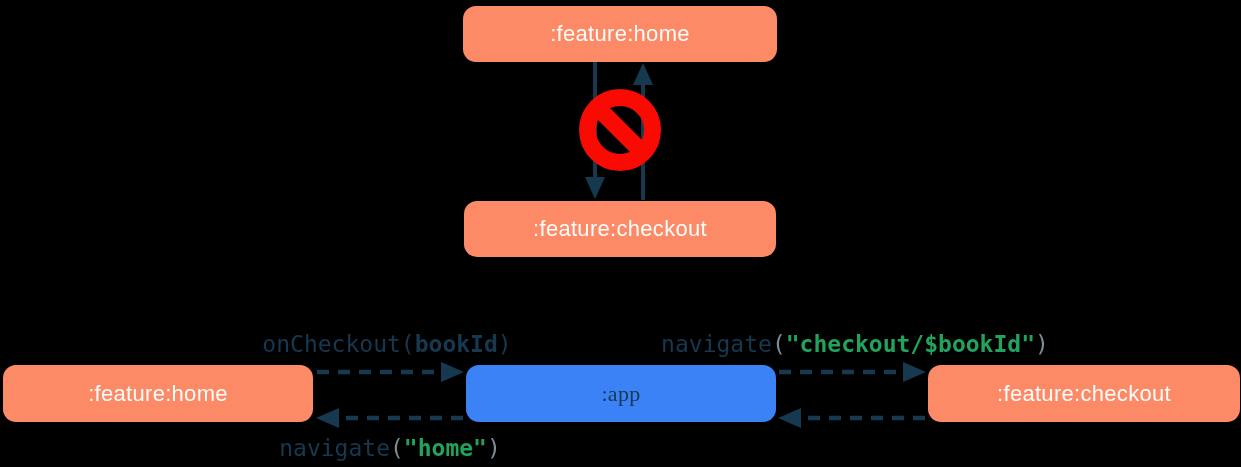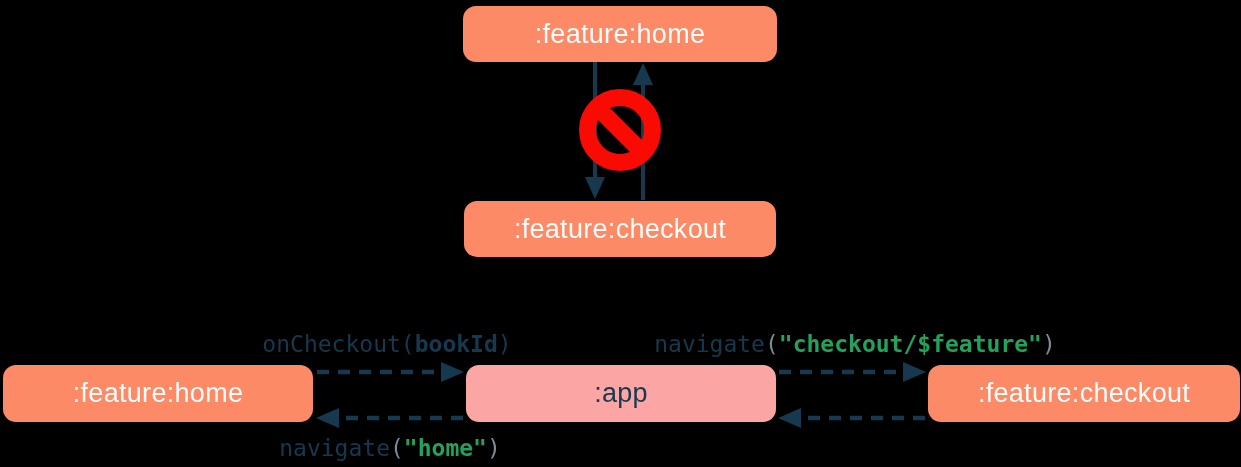--- a/index.html
+++ b/index.html
@@ -14,28 +14,29 @@
     background: #000000;
     overflow: hidden;
     font-family: "Liberation Sans", sans-serif;
   }
   .module-box {
     position: absolute;
     display: flex;
     align-items: center;
     justify-content: center;
     border-radius: 13px;
-    font-size: 27px;
+    font-size: 22px;
     letter-spacing: 0.3px;
     color: #FFFDFB;
     background: #FC8A67;
   }
   .module-box.app {
-    background: #fca5a5;
+    background: #3b82f6;
     color: #16394F;
+    font-family: Liberation Serif, serif;
   }
   .arrow-layer {
     position: absolute;
     left: 0; top: 0;
     width: 1241px; height: 467px;
     pointer-events: none;
   }
   .code-label {
     position: absolute;
     transform: translate(-50%, -50%);
@@ -97,18 +98,18 @@
   <div class="module-box" style="left:464px; top:201px; width:312px; height:56px;">:feature:checkout</div>
 
   <div class="module-box" style="left:3px; top:365px; width:310px; height:57px;">:feature:home</div>
 
   <div class="module-box app" style="left:466px; top:365px; width:310px; height:57px;">:app</div>
 
   <div class="module-box" style="left:928px; top:365px; width:312px; height:57px;">:feature:checkout</div>
 
   <div class="code-label" style="left:387px; top:344px;"><span class="code-fn">onCheckout(</span><span class="code-param">bookId</span><span class="code-fn">)</span></div>
 
-  <div class="code-label" style="left:855px; top:344px;"><span class="code-fn">navigate</span><span class="code-paren">(</span><span class="code-str">"checkout/</span><span class="code-str">$feature</span><span class="code-str">"</span><span class="code-paren">)</span></div>
+  <div class="code-label" style="left:855px; top:344px;"><span class="code-fn">navigate</span><span class="code-paren">(</span><span class="code-str">"checkout/</span><span class="code-str">$bookId</span><span class="code-str">"</span><span class="code-paren">)</span></div>
 
   <div class="code-label" style="left:390px; top:448px;"><span class="code-fn">navigate</span><span class="code-paren">(</span><span class="code-str">"home"</span><span class="code-paren">)</span></div>
 
 
 </div>
 
 </body></html>

